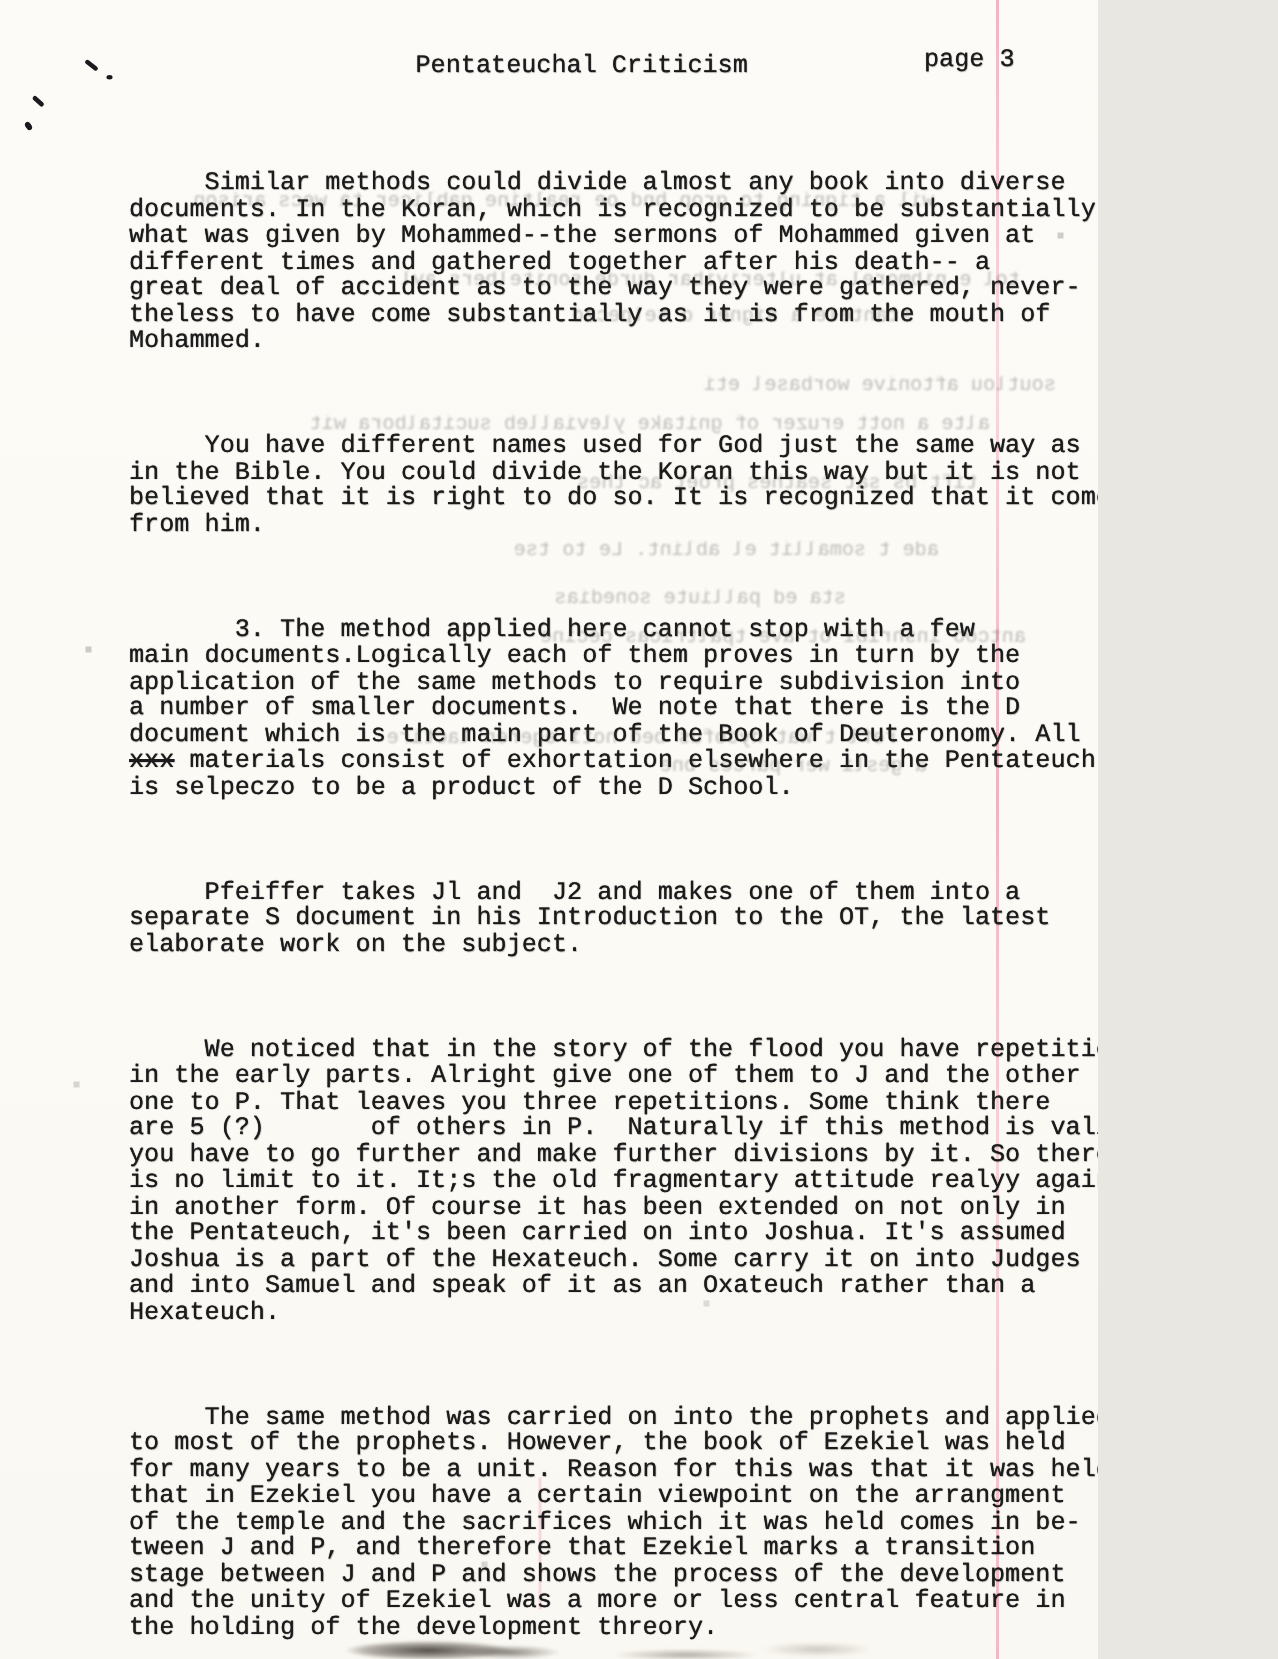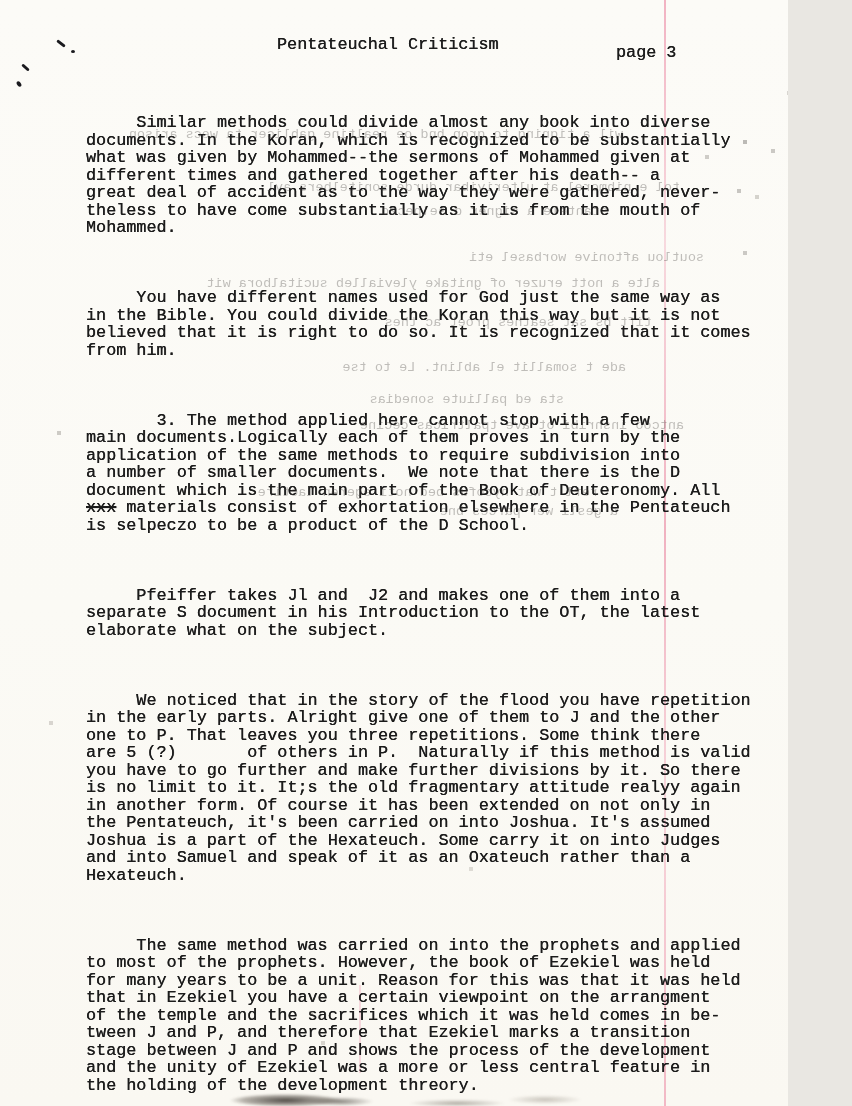--- a/index.html
+++ b/index.html
@@ -8,36 +8,36 @@
     --pink:#ef9fb4;
   }
   html,body{margin:0;padding:0;}
   body{
     width:852px;height:1106px;
     background:#e9e7e2;
     font-family:"Liberation Mono","DejaVu Sans Mono",monospace;
   }
   .page{
     position:relative;
-    width:788px;height:1106px;
+    width:732px;height:1106px;
     background:linear-gradient(180deg,#fcfbf7 0%,var(--paper) 55%,#faf8f2 100%);
     overflow:hidden;
     color:var(--ink);
   }
   
   .typed{
     font-family:"Liberation Mono","DejaVu Sans Mono",monospace;
     font-size:16.8px;
     line-height:17.5px;
     color:var(--ink);
     text-shadow:0 0 .55px rgba(10,10,10,.85), .4px .4px .6px rgba(0,0,0,.25);
     white-space:pre;
   }
   .header-title{position:absolute;left:277px;top:36px;}
-  .header-page{position:absolute;left:616px;top:44px;}
+  .header-page{position:absolute;left:616px;top:32px;}
   .doc-body{
     position:absolute;left:86px;top:79px;width:720px;
   }
   .doc-body p{margin:0 0 17.5px 0;}
   .overstrike{
     font-weight:normal;
     text-decoration:line-through;
     text-decoration-thickness:2px;
   }
   
@@ -147,21 +147,21 @@
 from him.</p>
     <p><span>       3. The method applied here cannot stop with a few
 main documents.Logically each of them proves in turn by the
 application of the same methods to require subdivision into
 a number of smaller documents.  We note that there is the D
 document which is the main part of the Book of Deuteronomy. All
 </span><span class="overstrike">xxx</span><span> materials consist of exhortation elsewhere in the Pentateuch
 is selpeczo to be a product of the D School.</span></p>
     <p>     Pfeiffer takes Jl and  J2 and makes one of them into a
 separate S document in his Introduction to the OT, the latest
-elaborate what on the subject.</p>
+elaborate work on the subject.</p>
     <p>     We noticed that in the story of the flood you have repetition
 in the early parts. Alright give one of them to J and the other
 one to P. That leaves you three repetitions. Some think there
 are 5 (?)       of others in P.  Naturally if this method is valid
 you have to go further and make further divisions by it. So there
 is no limit to it. It;s the old fragmentary attitude realyy again
 in another form. Of course it has been extended on not only in
 the Pentateuch, it's been carried on into Joshua. It's assumed
 Joshua is a part of the Hexateuch. Some carry it on into Judges
 and into Samuel and speak of it as an Oxateuch rather than a

